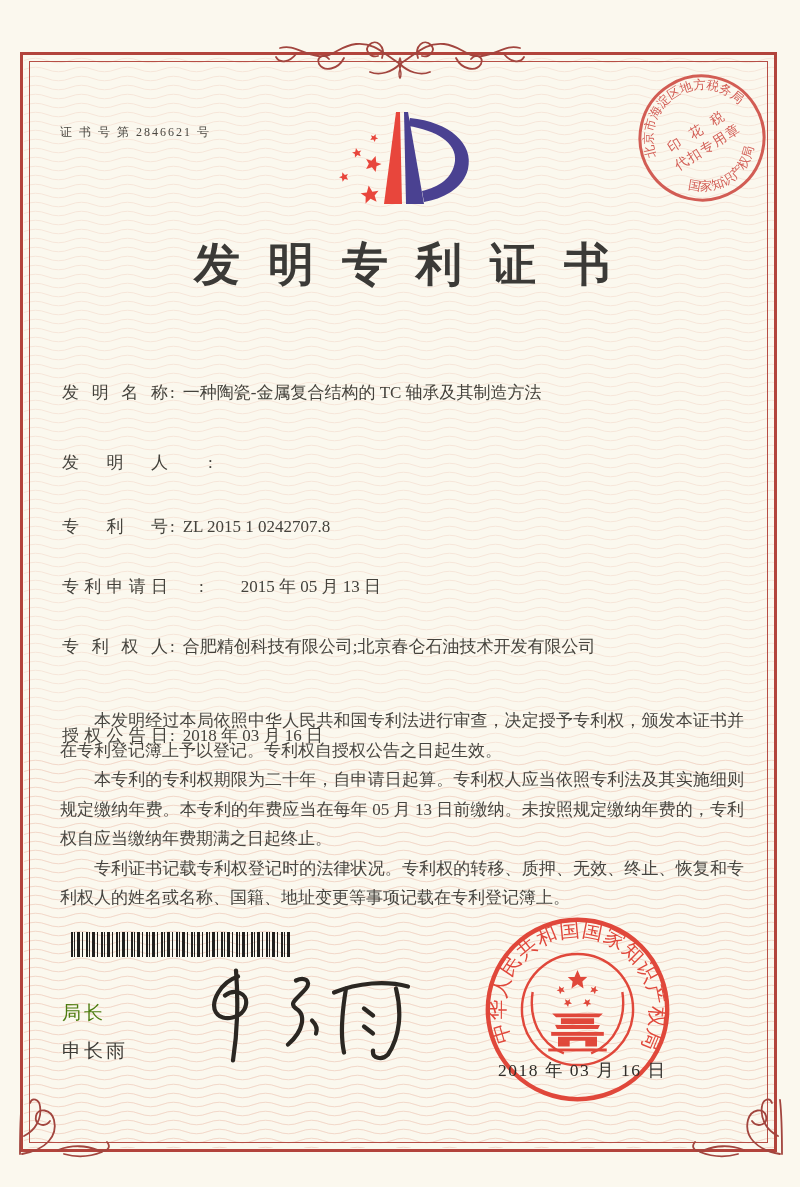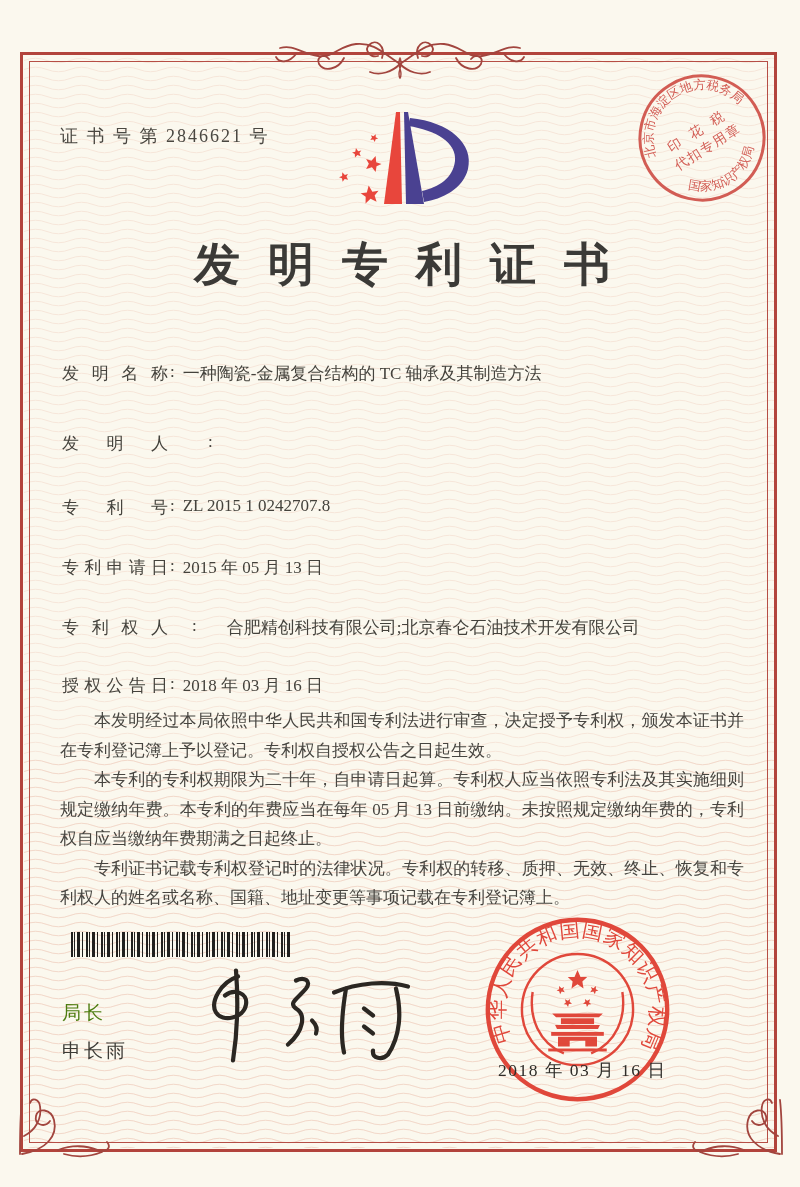--- a/index.html
+++ b/index.html
@@ -12,37 +12,37 @@
 
   .frame-outer { position:absolute; left:20px; top:52px; width:757px; height:1100px;
                  border:3px solid #b2443c; z-index:2; }
   .frame-inner { position:absolute; left:29px; top:61px; width:739px; height:1082px;
                  border:1.5px solid #b64e45; z-index:2; }
 
   .ornament-top    { position:absolute; left:268px; top:24px;  z-index:3; }
   .corner-bl       { position:absolute; left:14px;  top:1084px; z-index:3; }
   .corner-br       { position:absolute; left:676px; top:1084px; z-index:3; transform:scaleX(-1); }
 
-  .cert-no { position:absolute; left:60px; top:124px; font-size:18px; letter-spacing:2px;
+  .cert-no { position:absolute; left:60px; top:124px; font-size:12px; letter-spacing:2px;
              color:#4a4741; z-index:5; }
 
   .logo { position:absolute; left:330px; top:92px; z-index:5; }
 
   .tax-stamp { position:absolute; left:632px; top:68px; z-index:6; opacity:.92; }
 
   .title { position:absolute; left:0; top:234px; width:100%; text-align:center;
            font-size:46px; font-weight:600; color:#3b3a37;
            letter-spacing:28px; padding-left:32px; z-index:5; }
 
-  .field-row { position:absolute; left:62px; display:flex; align-items:flex-start;
-               font-size:17px; color:#44423c; z-index:5; white-space:nowrap; }
+  .field-row { position:absolute; left:62px; display:flex; align-items:center;
+               font-size:17px; color:#44423c; z-index:5; white-space:nowrap;margin-top:19px; }
   .f-label { display:inline-block; width:106px; text-align:justify; text-align-last:justify; }
   .f-colon { margin:0 8px 0 2px; }
   .row-1 { top:362px; } .row-2 { top:432px;gap:38px; } .row-3 { top:496px; }
-  .row-4 { top:556px; } .row-5 { top:616px;gap:22px; } .row-6 { top:674px; }
+  .row-4 { top:556px;gap:29px; } .row-5 { top:616px; } .row-6 { top:705px; }
 
   .paragraphs { position:absolute; left:60px; top:706px; width:684px; z-index:5;
                 font-size:17px; line-height:29.5px; color:#474540; text-align:justify; }
   .paragraphs p { text-indent:2em; }
 
   .barcode { position:absolute; left:71px; top:932px; width:220px; height:25px; z-index:5;
              background:
                repeating-linear-gradient(90deg,
                  #21201e 0 2px, transparent 2px 3px,
                  #21201e 3px 4px, transparent 4px 6px,

